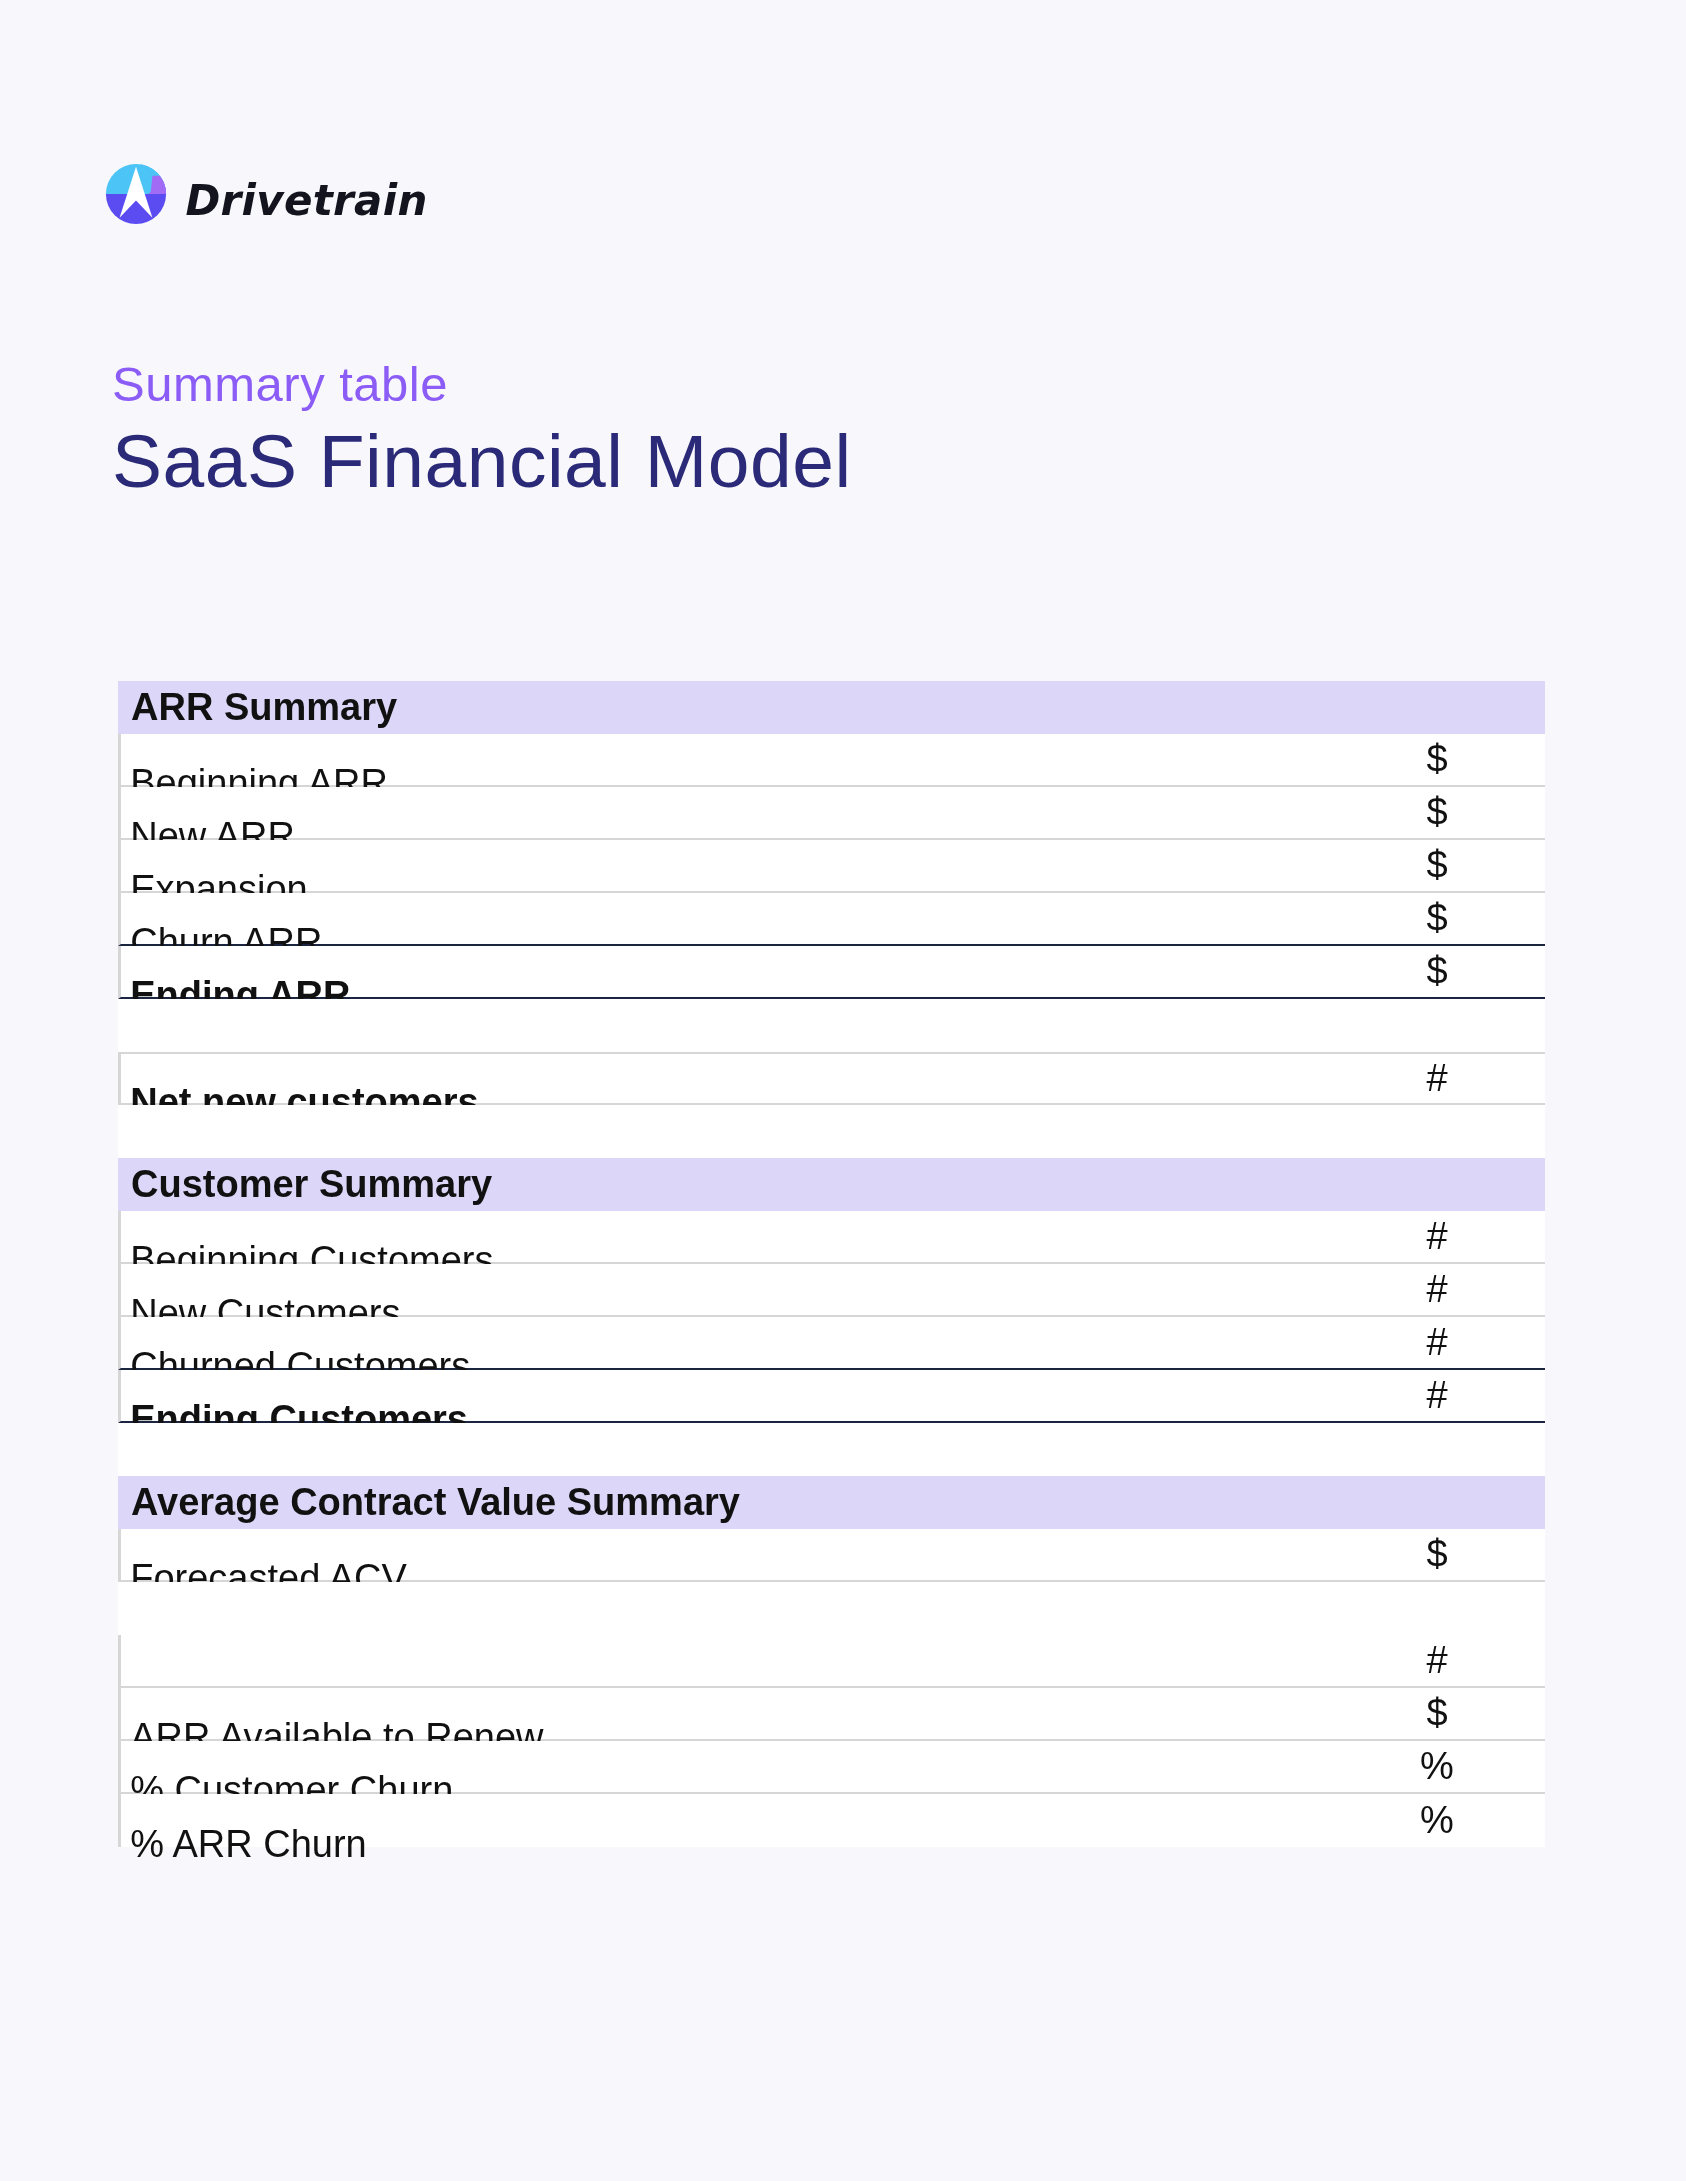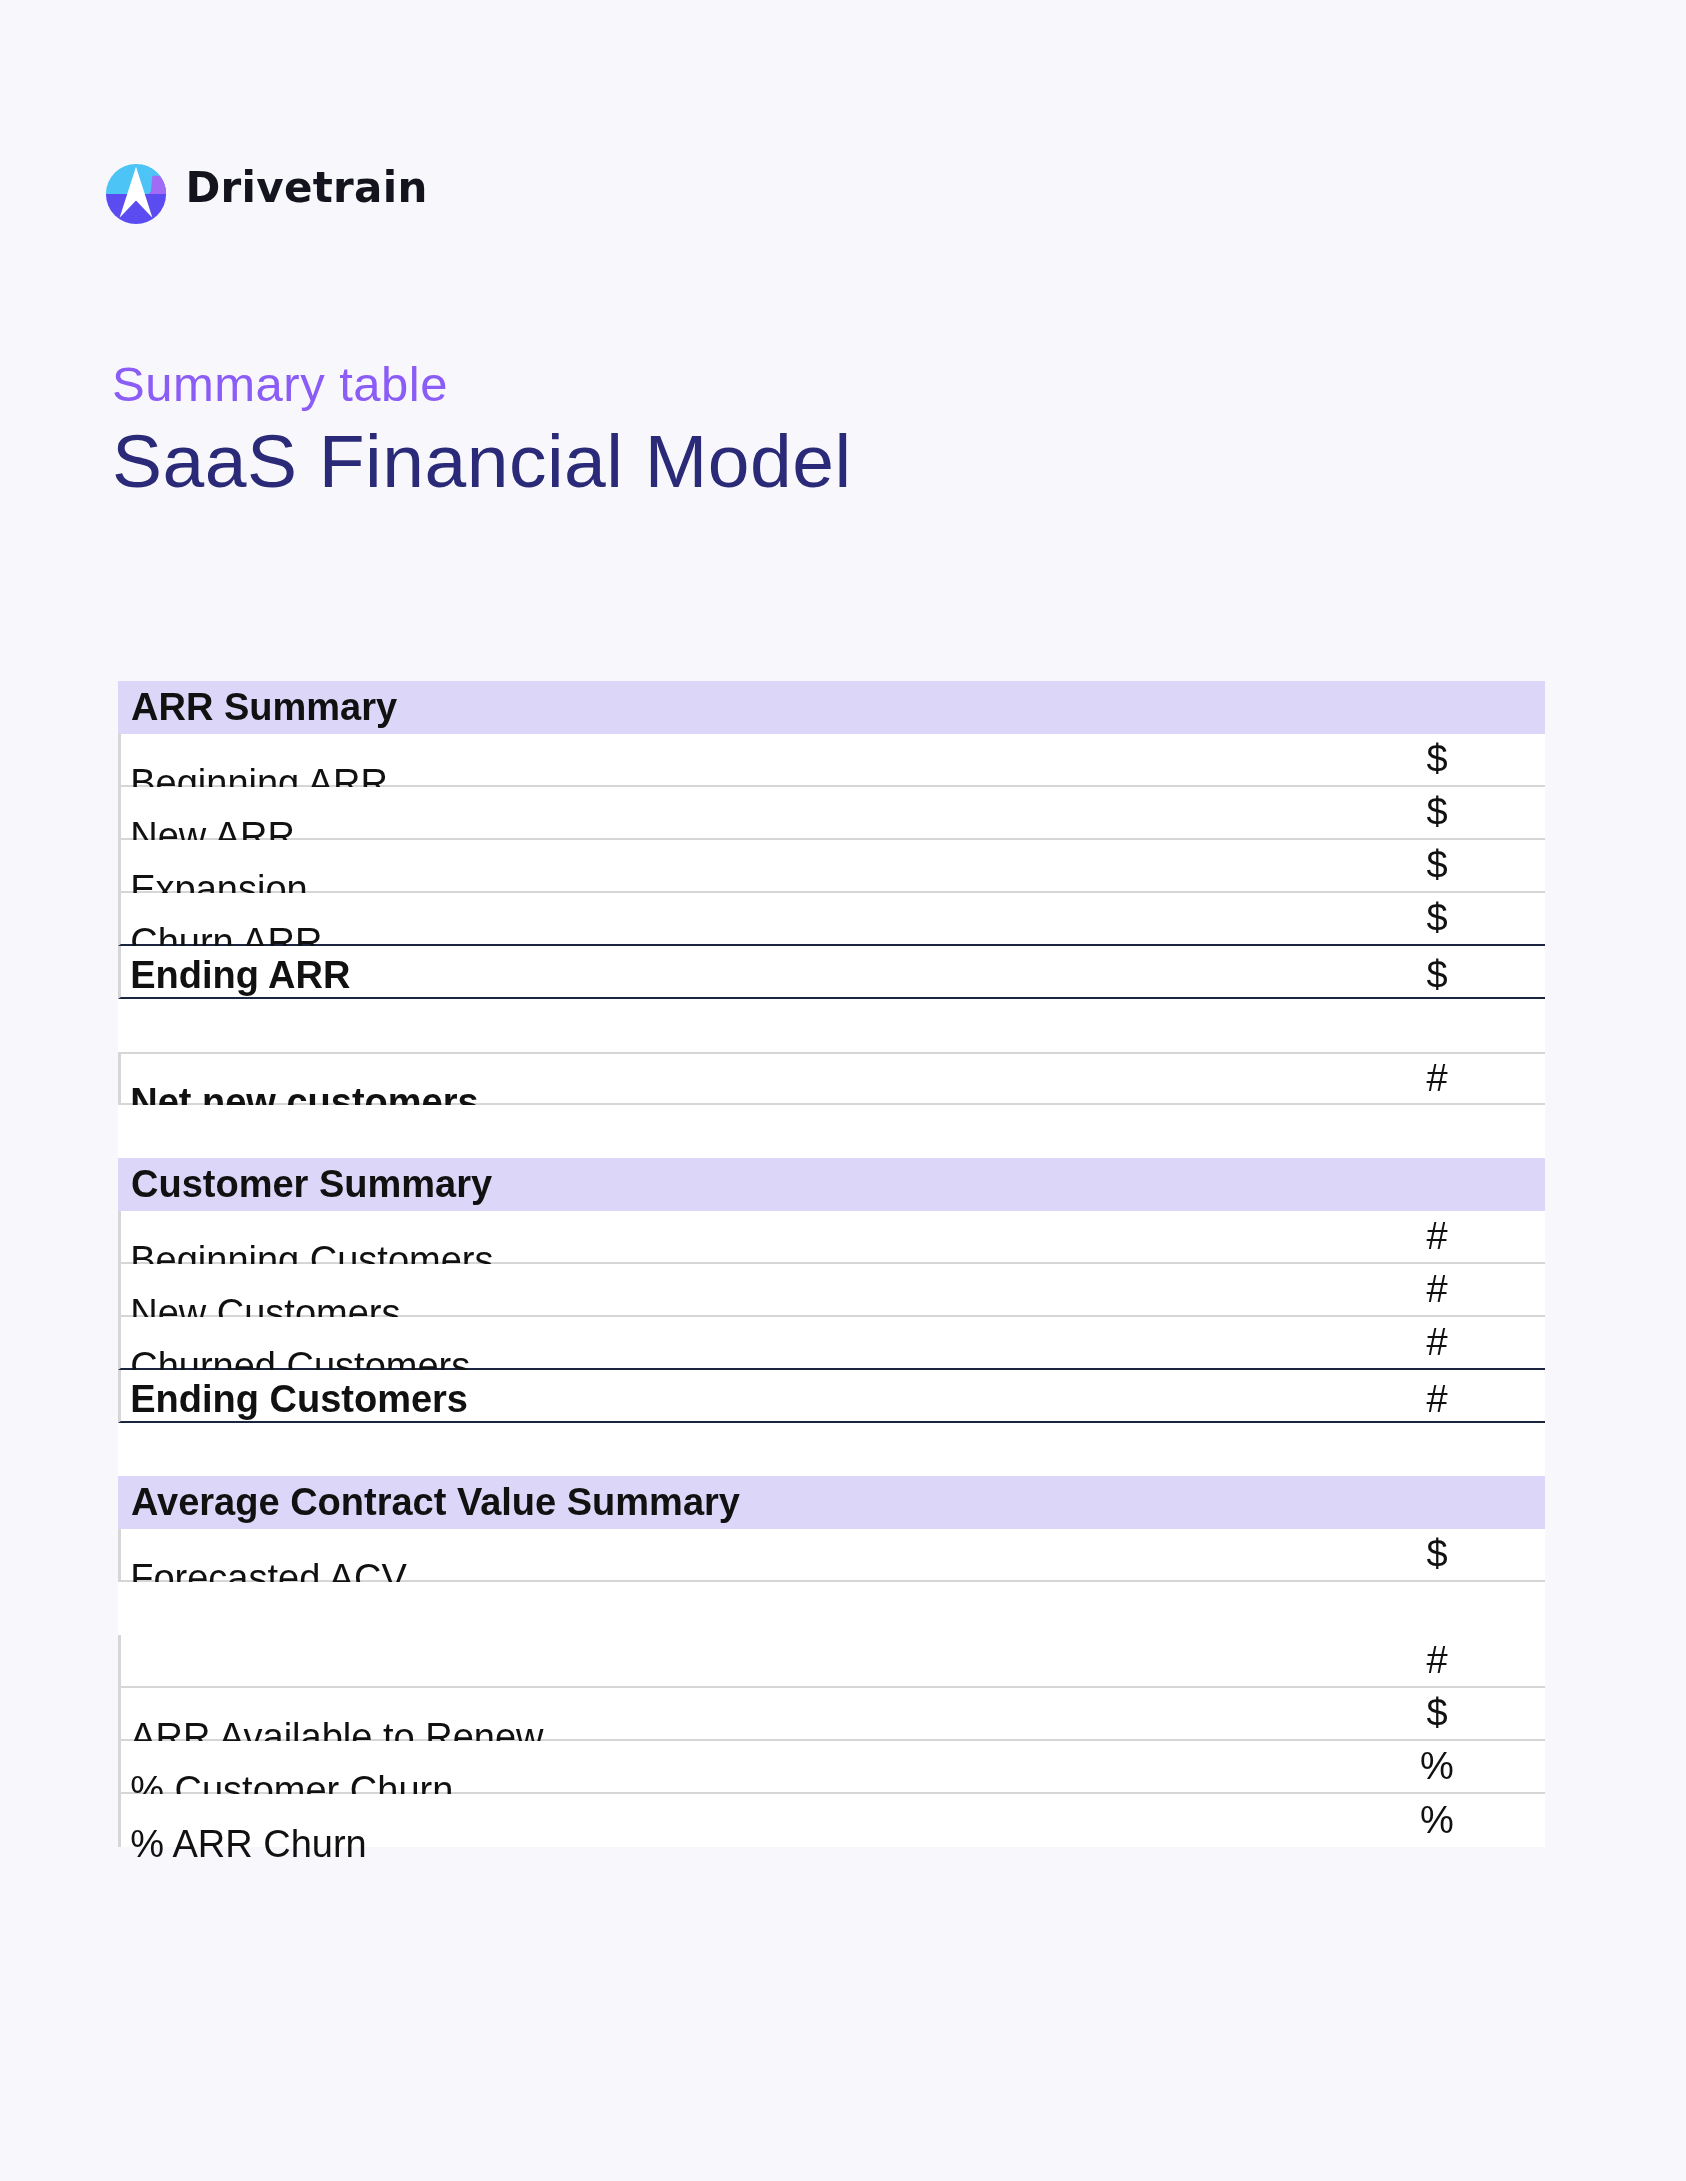--- a/index.html
+++ b/index.html
@@ -5,21 +5,21 @@
   html, body { margin: 0; padding: 0; }
   body {
     width: 1686px; height: 2182px;
     background: #f8f8fc;
     font-family: "Liberation Sans", "DejaVu Sans", sans-serif;
     position: relative;
     overflow: hidden;
   }
   .brand {
     position: absolute; left: 105px; top: 163px;
-    display: flex; align-items: flex-start;
+    display: flex; align-items: flex-end; font-style: italic;
   }
   .logo { width: 62px; height: 62px; display: block; }
   .brand-name {
     margin-left: 18.4px;
     font-family: "DejaVu Sans", sans-serif;
     font-size: 42px; font-weight: 600; color: #14141f;
     letter-spacing: 0.3px;
   }
   .eyebrow {
     position: absolute; left: 112px; top: 356px;
@@ -40,21 +40,21 @@
   }
   .row.header { background: #dcd7f8; border-left: none; }
   .row.item {
     background: #ffffff;
     border-left: 3.7px solid #d6d6d6;
     border-bottom: 2.8px solid #d6d6d6;
   }
   .row.item.last { border-bottom: none; }
   .row.spacer { background: #ffffff; }
   .row.total-top { border-bottom: 2.8px solid #1b2540; align-items: center; }
-  .row.total { border-bottom: 2.8px solid #1b2540; align-items: flex-end; }
+  .row.total { border-bottom: 2.8px solid #1b2540; }
   .label {
     padding-left: 13px;
     font-size: 38px; color: #111111;
     white-space: nowrap;
   }
   .row.item .label { padding-left: 9.2px; margin-top: 48px; }
   .bold { font-weight: 700; }
   .unit {
     position: absolute; left: 1293px; width: 46px; text-align: center;
     font-size: 38px; color: #111111;

